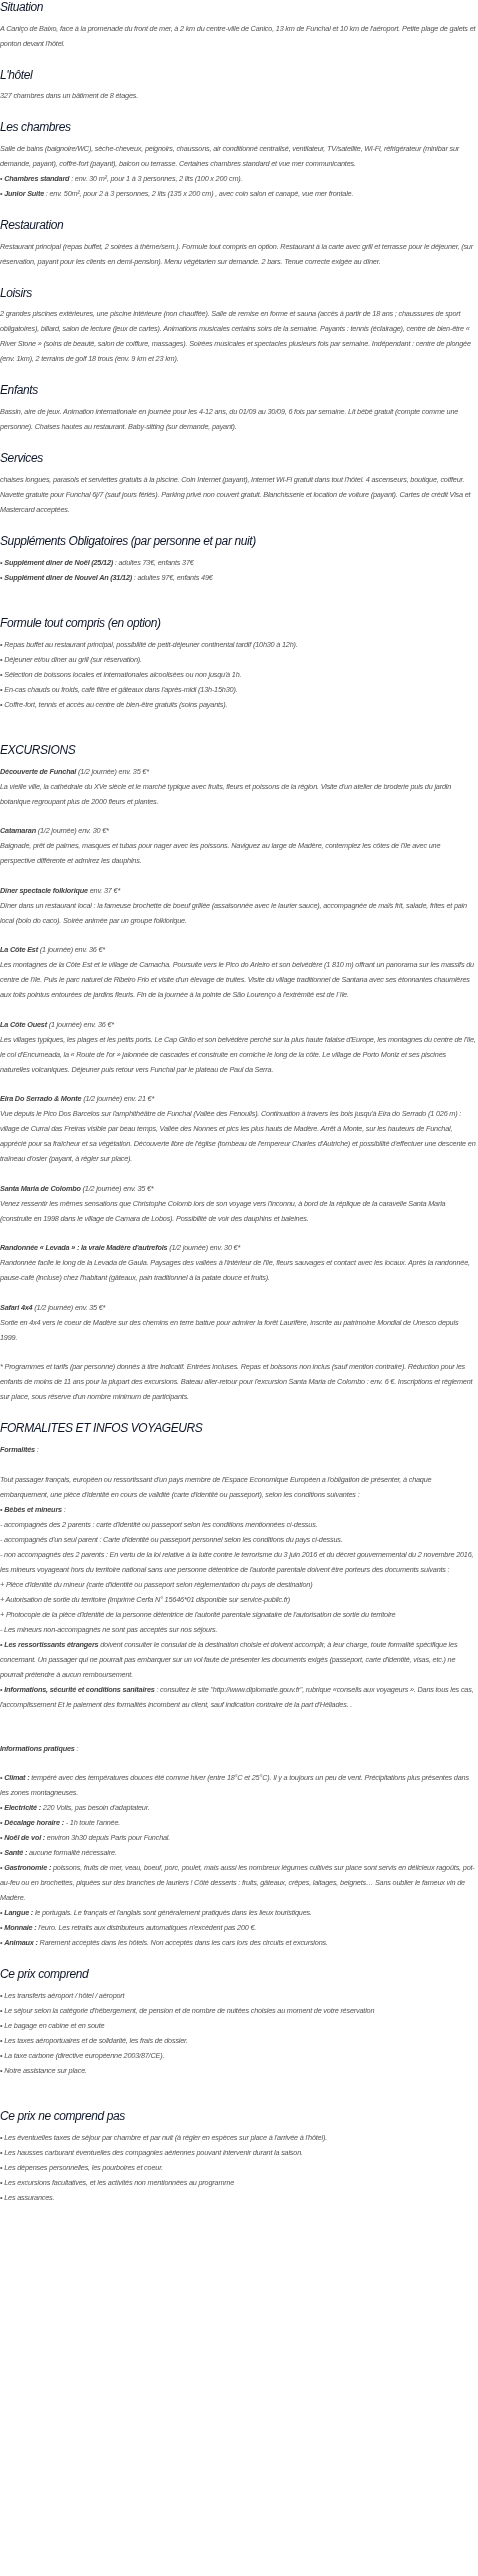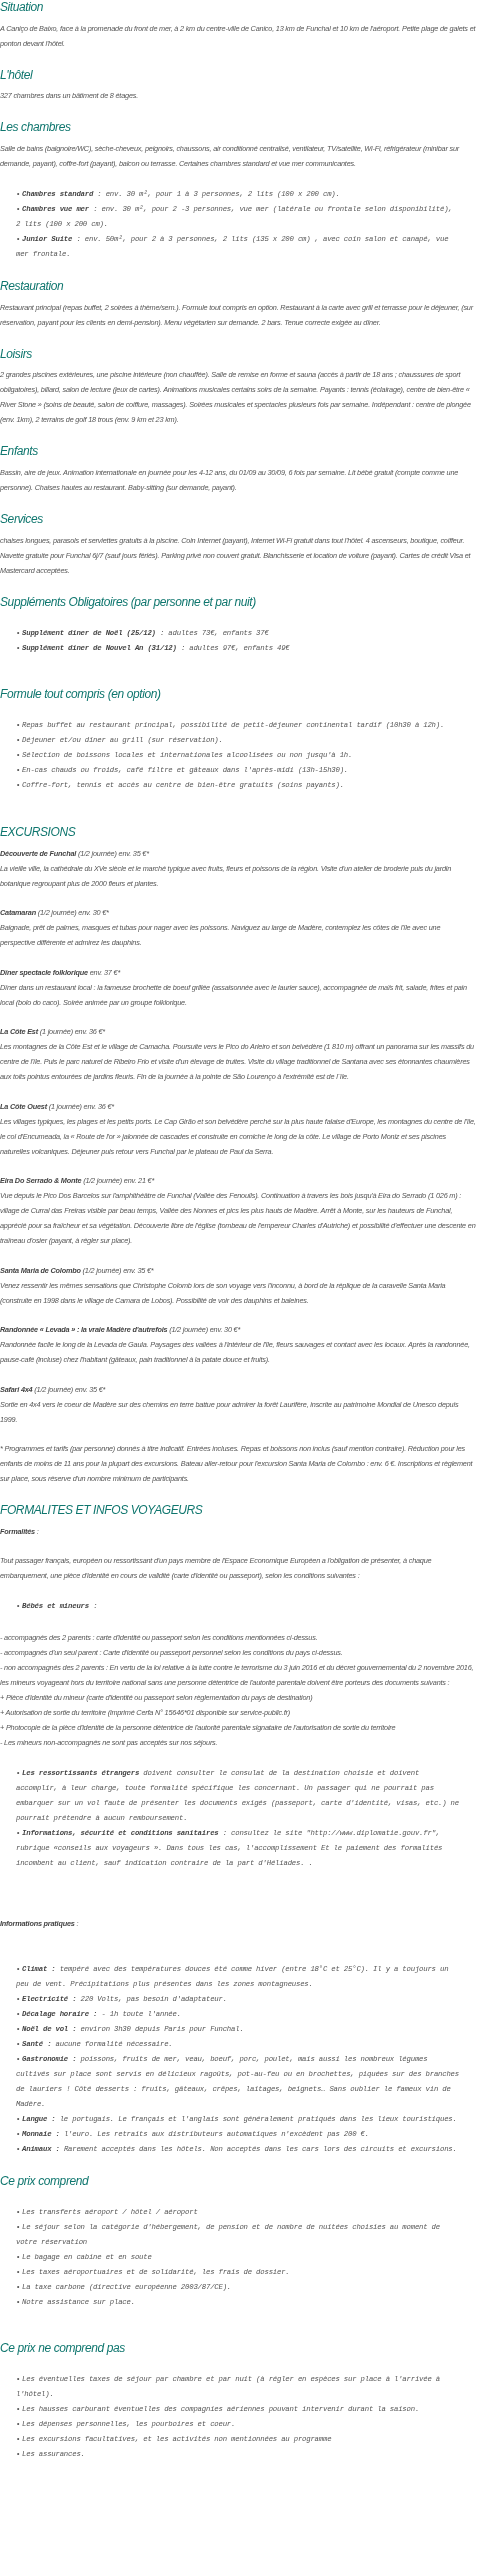--- a/index.html
+++ b/index.html
@@ -7,36 +7,36 @@
     width: 478px;
     font-family: "Liberation Sans", sans-serif;
     color: #555555;
     font-style: italic;
     font-size: 7.3px;
     line-height: 15px;
     letter-spacing: -0.2px;
   }
   .doc { padding: 0 1.3px 0 0; }
   h2 {
-    color: #0f766e;
+    color: #0f172a;
     font-family: "Liberation Sans", sans-serif;
     font-style: italic;
     font-weight: normal;
     font-size: 12px;
     line-height: 15px;
     margin: 0 0 5.7px 0;
     letter-spacing: -0.4px;
   }
   section { margin-bottom: 17px; }
   section.first h2 { margin-top: 0; }
   p { margin: 0; }
   .b { font-weight: bold; color: #444; }
   .gap { height: 14.5px; }
   .exc-title { font-weight: bold; color: #444; }
-  ul { list-style: none; margin: 16px; padding: 0; font-family: Liberation Mono, monospace; }
+  ul { list-style: none; margin: 0; padding: 0; }
   li { margin: 0; }
   li::before { content: "\2022"; margin-right: 1.9px; color: #555; font-style: normal; }
 </style>
 </head>
 <body>
 
 <div class="doc">
 
   <section class="first">
     <h2>Situation</h2>
@@ -46,21 +46,20 @@
   <section>
     <h2>L'hôtel</h2>
     <p>327 chambres dans un bâtiment de 8 étages.</p>
   </section>
 
   <section>
     <h2>Les chambres</h2>
     <p>Salle de bains (baignoire/WC), sèche-cheveux, peignoirs, chaussons, air conditionné centralisé, ventilateur, TV/satellite, Wi-Fi, réfrigérateur (minibar sur demande, payant), coffre-fort (payant), balcon ou terrasse. Certaines chambres standard et vue mer communicantes.</p>
     <ul>
       <li><span class="b">Chambres standard</span><span> : env. 30 m², pour 1 à 3 personnes, 2 lits (100 x 200 cm).</span></li>
-      <li><span class="b">Chambres vue mer</span><span> : env. 30 m², pour 2 -3 personnes, vue mer (latérale ou frontale selon disponibilité), 2 lits (100 x 200 cm).</span></li>
       <li><span class="b">Junior Suite</span><span> : env. 50m², pour 2 à 3 personnes, 2 lits (135 x 200 cm) , avec coin salon et canapé, vue mer frontale.</span></li>
     </ul>
   </section>
 
   <section>
     <h2>Restauration</h2>
     <p>Restaurant principal (repas buffet, 2 soirées à thème/sem.). Formule tout compris en option. Restaurant à la carte avec grill et terrasse pour le déjeuner, (sur réservation, payant pour les clients en demi-pension). Menu végétarien sur demande. 2 bars. Tenue correcte exigée au dîner.</p>
   </section>
 
   <section>

